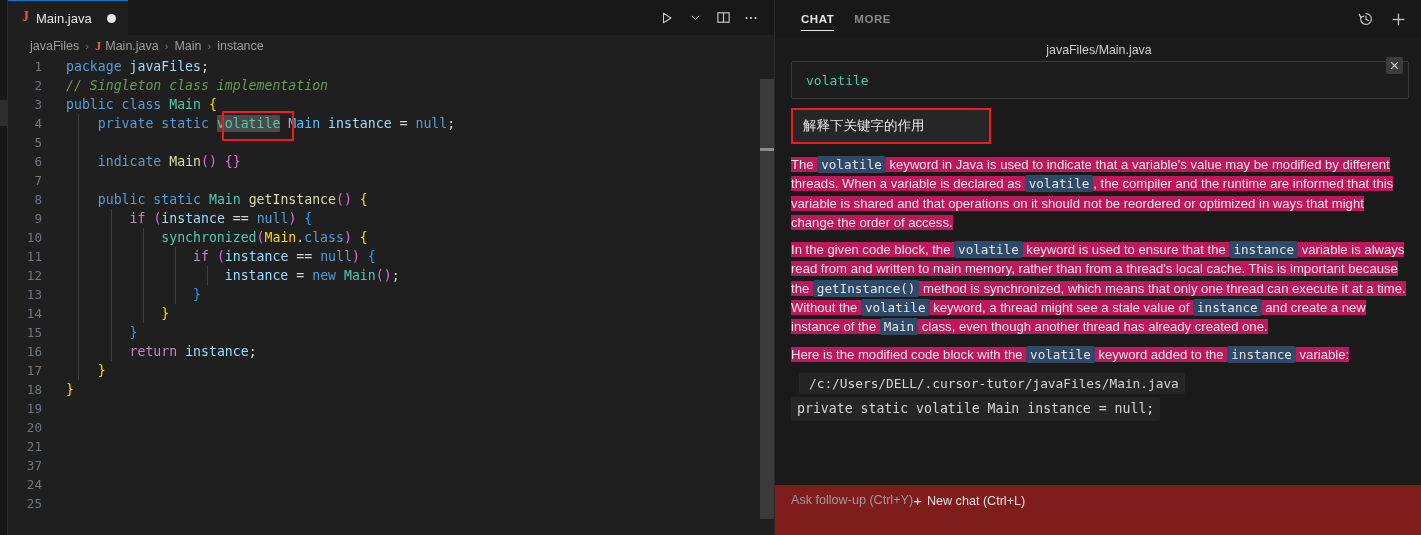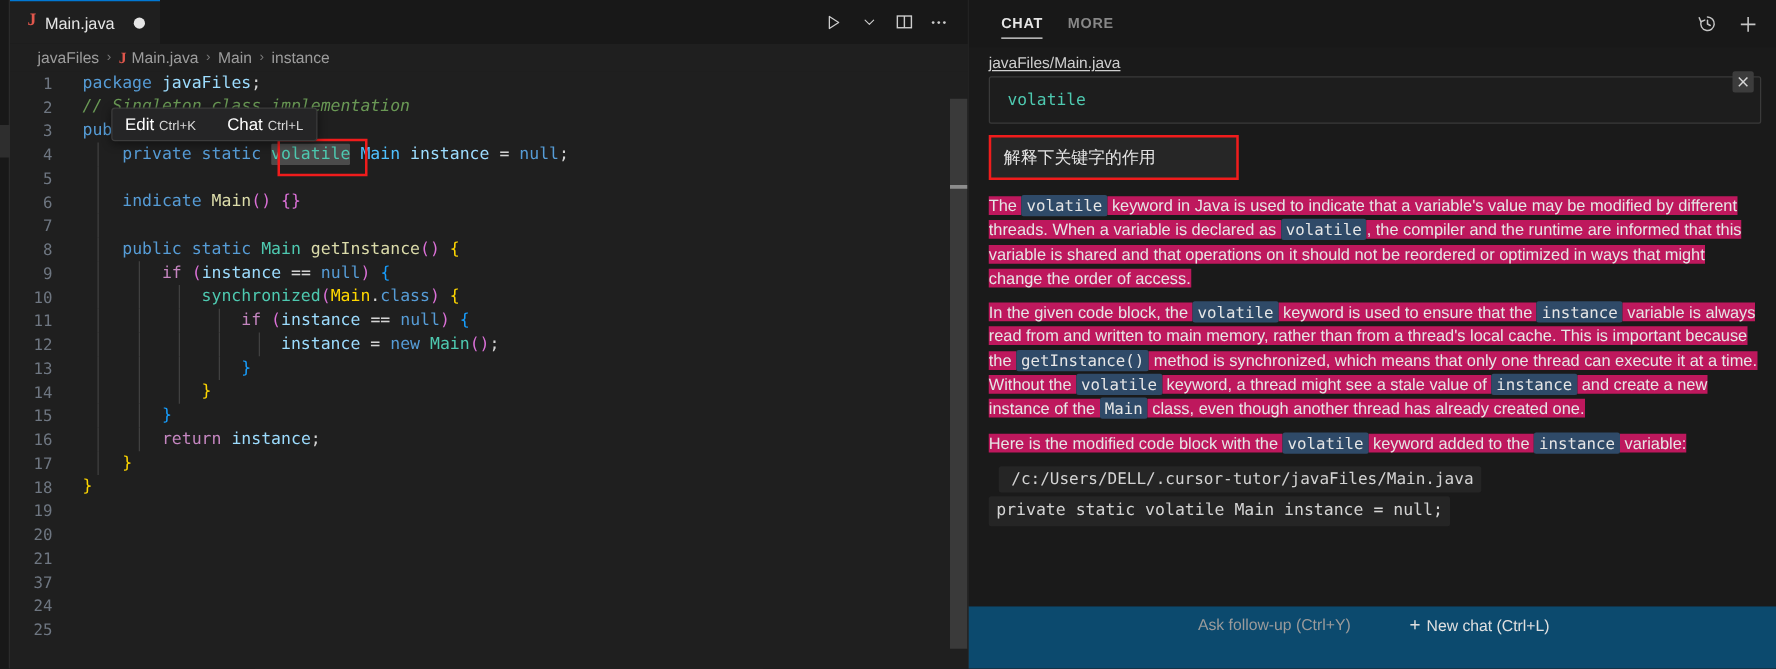--- a/index.html
+++ b/index.html
@@ -165,22 +165,22 @@
   .ch-btn {
     width: 22px; height: 22px; display: flex; align-items: center;
     justify-content: center; color: #c5c5c5;
   }
 
   .chat-body {
     flex: 1; position: relative; overflow: hidden;
     padding: 0 12px 0 16px; background: #1a1a1a;
   }
   .ctx-file {
-    text-align: left; font-size: 12.4px; color: #cfcfcf;
-    text-decoration: underline; text-underline-offset: 2px;
+    text-align: center; font-size: 12.4px; color: #cfcfcf;
+    text-underline-offset: 2px;
     padding: 5px 2px 4px 0;
   }
   .prompt-box {
     border: 1px solid #3a3a3a; background: #1d1d1d; border-radius: 2px;
     height: 38px; display: flex; align-items: center; padding: 0 14px;
     position: relative;
   }
   .prompt-box .ptext {
     font-family: "DejaVu Sans Mono", monospace; font-size: 13px; color: #4ec9b0;
   }
@@ -212,22 +212,22 @@
     background: #252525; display: inline-block; padding: 1px 6px 1px 10px;
     border-radius: 2px; margin-left: 8px;
   }
   .code-card .cline {
     font-family: "DejaVu Sans Mono", monospace; font-size: 13.2px; color: #d4d4d4;
     background: #252525; display: inline-block; padding: 2px 6px;
     border-radius: 2px; margin-top: 3px;
   }
 
   .chat-foot {
-    height: 50px; display: flex; align-items: flex-start; justify-content: center;
-    padding: 8px 14px 0 16px; background: #0c4a6e; gap: 47px;
+    height: 50px; display: flex; align-items: flex-start; justify-content: flex-start;
+    padding: 8px 14px 0 16px; background: #7f1d1d;
   }
   .foot-left { font-size: 12.6px; color: #9b9b9b; }
   .foot-right {
     font-size: 12.6px; color: #e0e0e0; display: flex; align-items: center; gap: 5px;
   }
   .plus-glyph { font-size: 15px; line-height: 1; color: #e0e0e0; }
 </style>
 </head>
 <body>
 
@@ -413,31 +413,20 @@
       <div class="code-row"><div class="gutter">37</div><div class="codetext"></div></div>
       <div class="code-row"><div class="gutter">24</div><div class="codetext"></div></div>
       <div class="code-row"><div class="gutter">25</div><div class="codetext"></div></div>
 
       <div class="ed-scroll">
         <div class="thumb"></div>
         <div class="overview-mark"></div>
       </div>
     </div>
 
-    <div class="editchat">
-      <div class="ec-item">
-        <span class="ec-label">Edit</span>
-        <span class="ec-key">Ctrl+K</span>
-      </div>
-      <div class="ec-gap"></div>
-      <div class="ec-item">
-        <span class="ec-label">Chat</span>
-        <span class="ec-key">Ctrl+L</span>
-      </div>
-    </div>
 
     <div class="red-box" id="redbox-editor"></div>
   </div>
 
   <div class="chat-col">
 
     <div class="chat-head">
       <div class="chat-tabs">
         <div class="chat-tab active">
           <span>CHAT</span>

